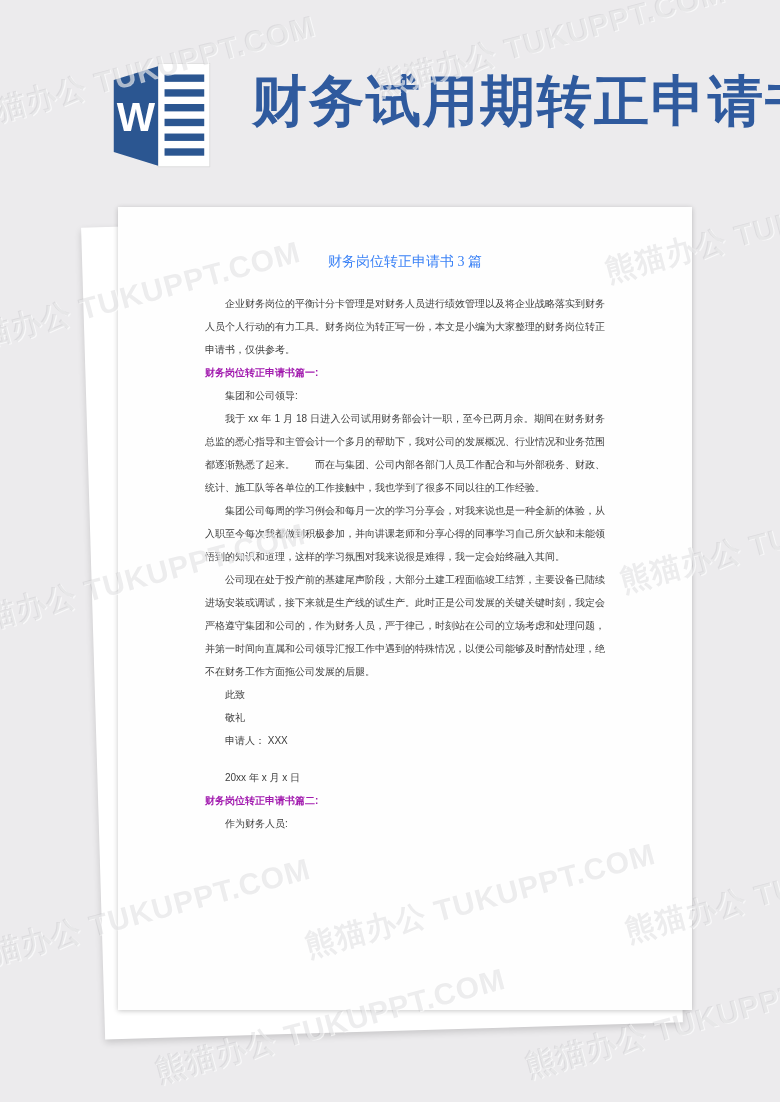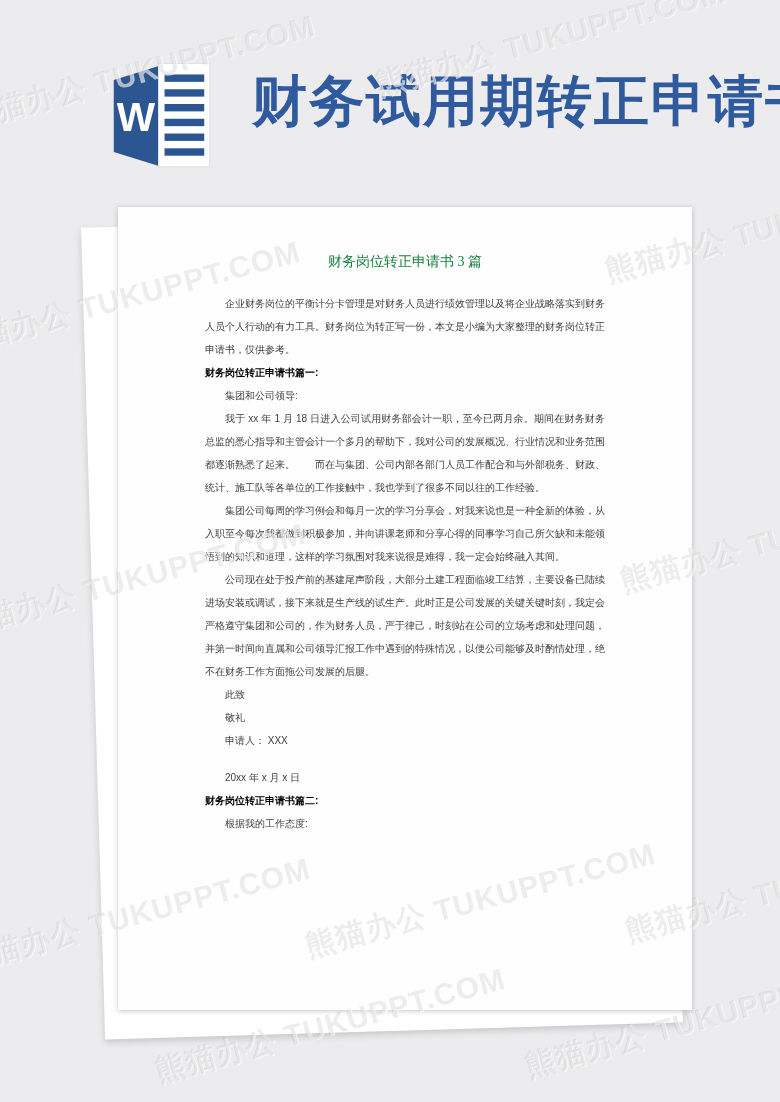--- a/index.html
+++ b/index.html
@@ -41,27 +41,27 @@
     position:absolute;left:118px;top:207px;width:574px;height:803px;
     background:#fefefe;
     box-shadow:0 1px 5px rgba(0,0,0,0.22);
     z-index:2;padding:43px 87px 0;box-sizing:border-box;
   }
 
   
   .doc-title{
     text-align:center;
     font-family:"Liberation Serif","DejaVu Serif",serif;
-    font-size:14px;line-height:23px;color:#15803d;
+    font-size:14px;line-height:23px;color:#3b82f6;
     margin-bottom:19px;
   }
   .doc-body{font-size:10px;line-height:23px;color:#3d3d3d;text-align:justify;}
   .blk{margin:0;}
   .blk.p,.blk.line,.blk.line-gap{text-indent:2em;}
-  .blk.h{font-weight:bold;color:#000000;}
+  .blk.h{font-weight:bold;color:#a21caf;}
   .blk.line-gap{margin-top:14px;}
 </style>
 </head>
 <body>
 
 <div class="stage">
 
   <div class="wm" style="left:-40px;top:52px">熊猫办公 TUKUPPT.COM</div>
   <div class="wm" style="left:370px;top:18px">熊猫办公 TUKUPPT.COM</div>
   <div class="wm" style="left:-55px;top:278px">熊猫办公 TUKUPPT.COM</div>
@@ -103,17 +103,17 @@
         <div class="blk h">财务岗位转正申请书篇一:</div>
         <div class="blk p">集团和公司领导:</div>
         <div class="blk p">我于 xx 年 1 月 18 日进入公司试用财务部会计一职，至今已两月余。期间在财务财务总监的悉心指导和主管会计一个多月的帮助下，我对公司的发展概况、行业情况和业务范围都逐渐熟悉了起来。　　而在与集团、公司内部各部门人员工作配合和与外部税务、财政、统计、施工队等各单位的工作接触中，我也学到了很多不同以往的工作经验。</div>
         <div class="blk p">集团公司每周的学习例会和每月一次的学习分享会，对我来说也是一种全新的体验，从入职至今每次我都做到积极参加，并向讲课老师和分享心得的同事学习自己所欠缺和未能领悟到的知识和道理，这样的学习氛围对我来说很是难得，我一定会始终融入其间。</div>
         <div class="blk p">公司现在处于投产前的基建尾声阶段，大部分土建工程面临竣工结算，主要设备已陆续进场安装或调试，接下来就是生产线的试生产。此时正是公司发展的关键关键时刻，我定会严格遵守集团和公司的，作为财务人员，严于律己，时刻站在公司的立场考虑和处理问题，并第一时间向直属和公司领导汇报工作中遇到的特殊情况，以便公司能够及时酌情处理，绝不在财务工作方面拖公司发展的后腿。</div>
         <div class="blk line">此致</div>
         <div class="blk line">敬礼</div>
         <div class="blk line">申请人：  XXX</div>
         <div class="blk line-gap">20xx 年 x 月 x 日</div>
         <div class="blk h">财务岗位转正申请书篇二:</div>
-        <div class="blk p">根据我的工作态度:</div>
+        <div class="blk p">作为财务人员:</div>
       </div>
   </div>
 
 </div>
 
 </body></html>

